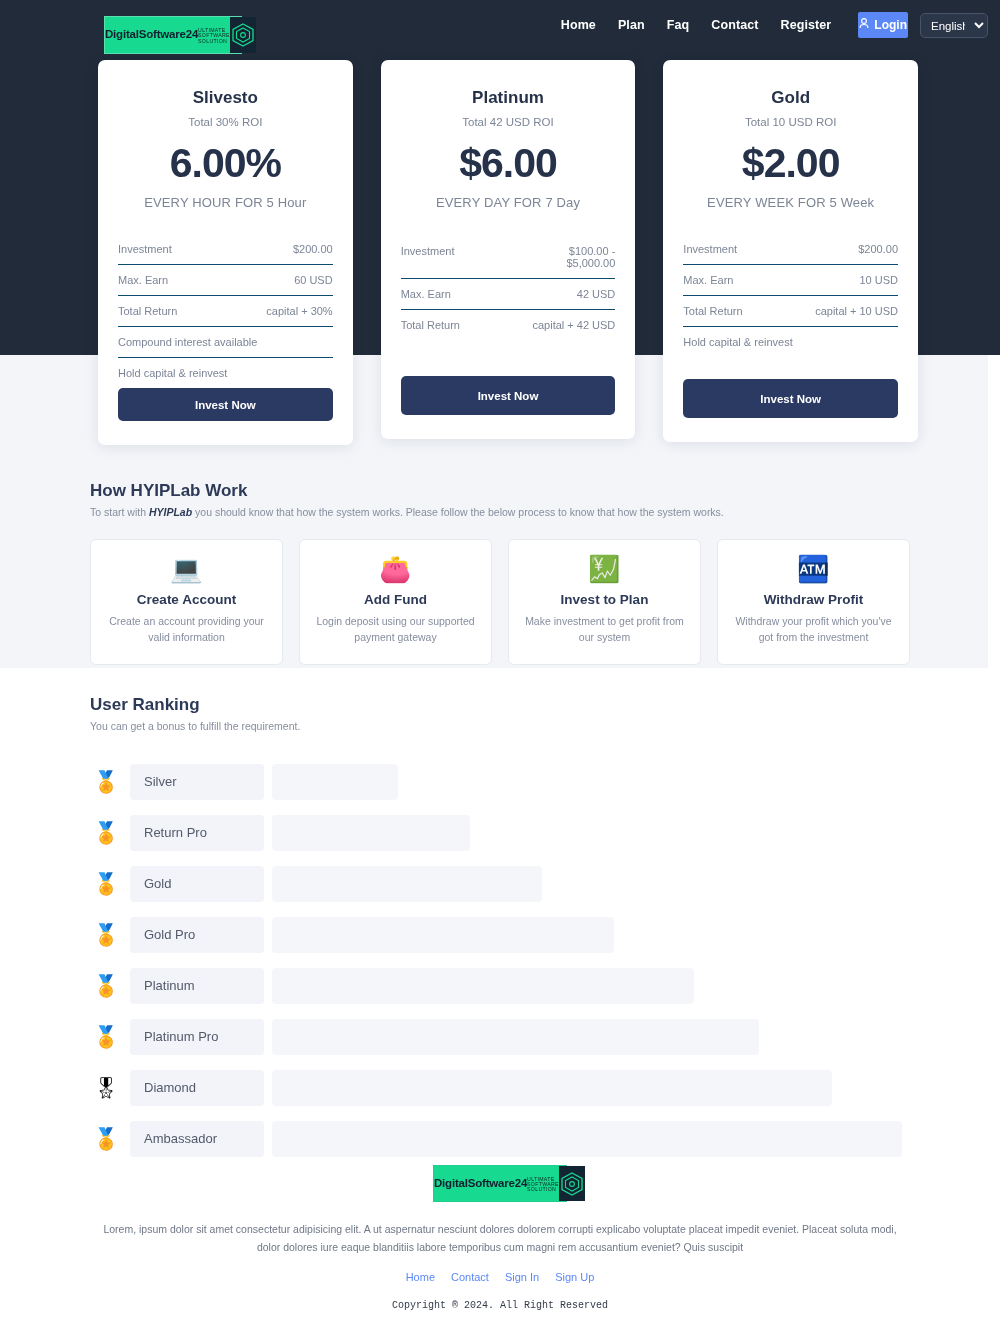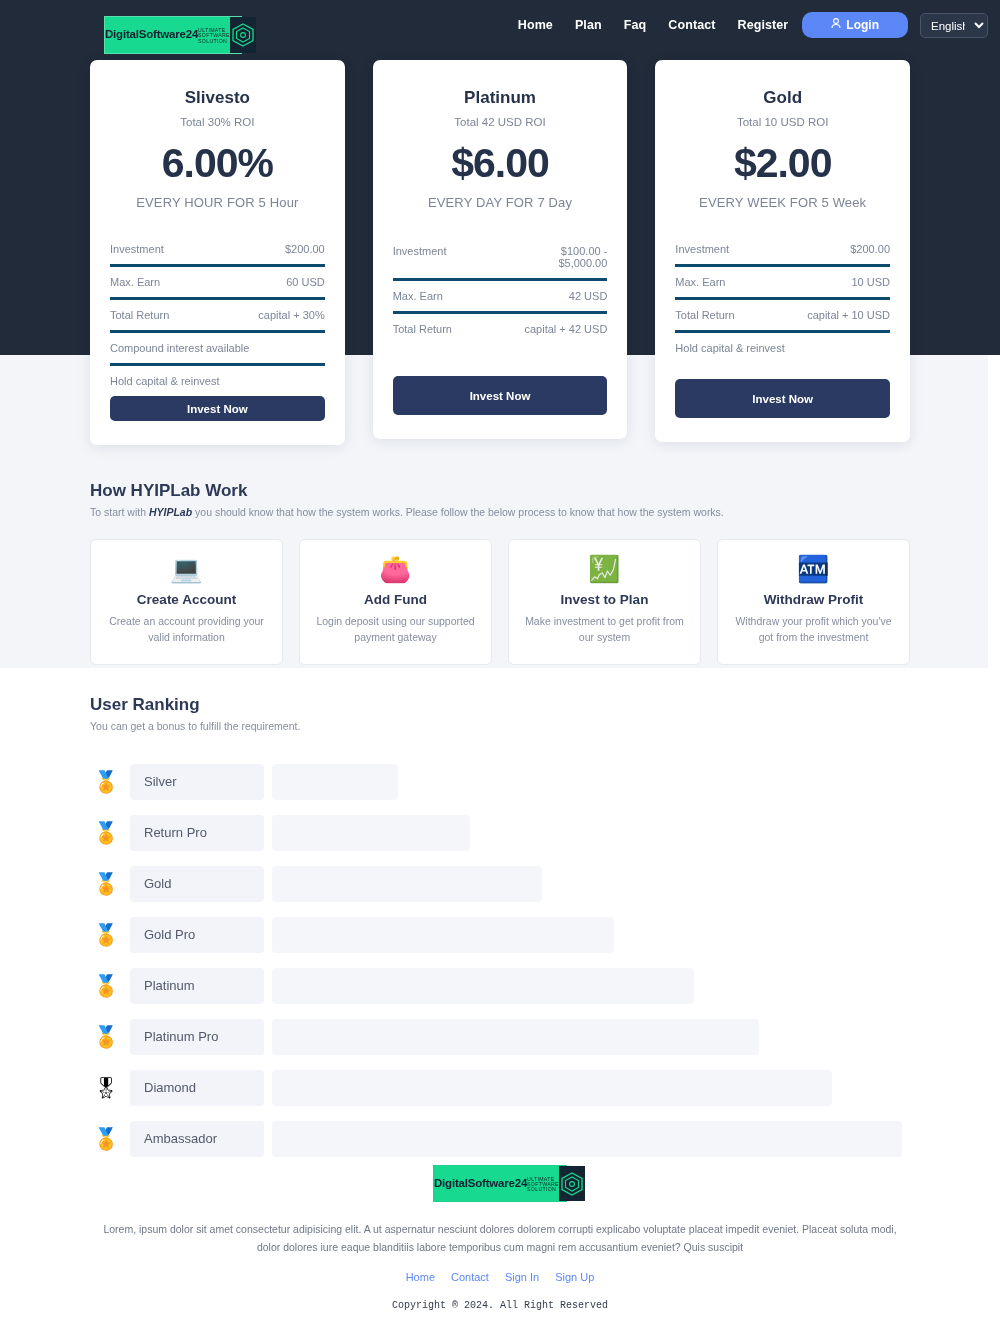--- a/index.html
+++ b/index.html
@@ -36,35 +36,35 @@
     align-items: center; justify-content: center;
   }
 
   .nav { position: absolute; right: 12px; top: 12px; display: flex; align-items: center; gap: 0; }
   .nav a.navlink {
     color: #ffffff; font-size: 12.5px; font-weight: bold;
     text-decoration: none; padding: 0 11px; letter-spacing: .1px;
   }
   .login-btn {
     background: #5b87f7; color: #fff; font-size: 12px; font-weight: bold;
-    border-radius: 10px; padding: 6px 29px; margin-left: 3px;
+    border-radius: 2px; padding: 6px 1px; margin-left: 16px;
     display: flex; align-items: center; gap: 5px; border: none; cursor: pointer;
     font-family: "Liberation Sans", sans-serif;
   }
   .lang-select {
     margin-left: 12px; background: #2b3749; color: #fff;
     border: 1px solid #46536a; border-radius: 5px;
     font-size: 11.5px; padding: 5px 6px; width: 68px; height: 25px;
     font-family: "Liberation Sans", sans-serif; cursor: pointer;
   }
 
   
   .plans {
-    position: absolute; top: 60px; left: 90px; width: 820px;
-    display: flex; gap: 28px; z-index: 10;
+    position: absolute; top: 60px; left: 98px; width: 820px;
+    display: flex; gap: 28px; z-index: 10; justify-content: flex-end;
   }
   .plan-card {
     width: 264px; background: #fff; border-radius: 7px;
     box-shadow: 0 2px 14px rgba(20,30,50,.10);
     padding: 28px 20px 24px 20px; display: flex; flex-direction: column;
   }
   .plan-card.c1 { height: 385px; }
   .plan-card.c2 { height: 379px; }
   .plan-card.c3 { height: 382px; }
   .plan-title { text-align: center; font-size: 17px; font-weight: bold; color: #26324a; }
@@ -75,21 +75,21 @@
   }
   .plan-period {
     text-align: center; font-size: 13px; color: #7c8596;
     margin-top: 8px; letter-spacing: .15px;
   }
   .plan-rows { margin-top: 24px; }
   .plan-rows.wide { margin-top: 26px; }
   .prow {
     display: flex; justify-content: space-between; align-items: flex-start;
     font-size: 11px; color: #7c8596; padding: 9px 0;
-    border-bottom: 3px solid #0c4a6e;
+    border-bottom: 1px solid #0c4a6e;
   }
   .prow:last-child { border-bottom: none; }
   .prow .val { text-align: right; white-space: pre-line; }
   .prow.single { display: block; }
   .invest-btn {
     margin-top: auto; background: #2b3a63; color: #fff; border: none;
     border-radius: 5px; height: 39px; font-size: 11.5px; font-weight: bold;
     cursor: pointer; font-family: "Liberation Sans", sans-serif; width: 100%;
   }
 

